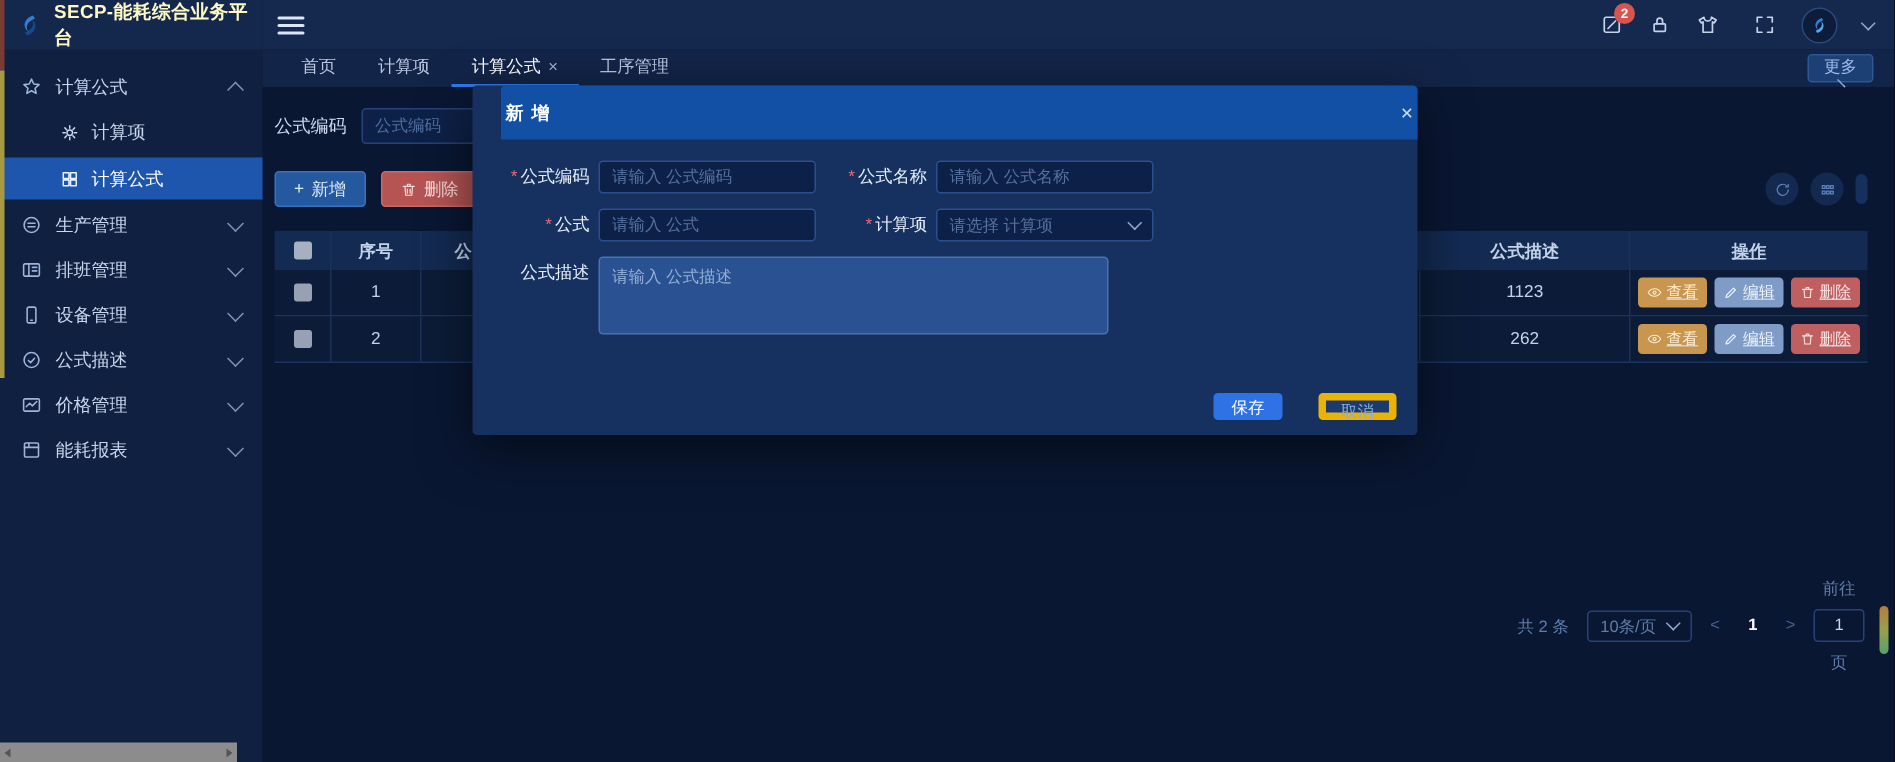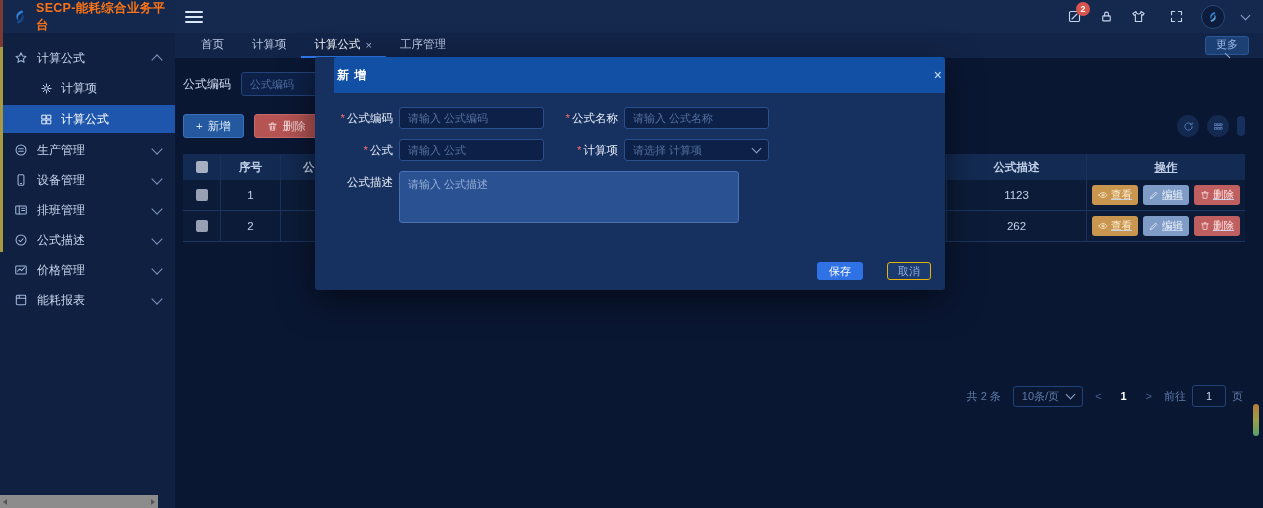--- a/index.html
+++ b/index.html
@@ -4,21 +4,21 @@
 <style>
   html,body{margin:0;padding:0;background:#05090f;}
   .app{position:relative;width:1263px;height:508px;background:#0a1733;overflow:hidden;
        font-family:"Liberation Sans","DejaVu Sans",sans-serif;color:#d7e1f2;font-size:12px;}
   svg{display:block;}
   .ic{stroke:currentColor;fill:none;stroke-width:1.8;stroke-linecap:round;stroke-linejoin:round;}
 
   
   .sidebar{position:absolute;left:0;top:0;width:175px;height:508px;background:#0f2040;}
   .brand{height:33px;display:flex;align-items:center;gap:8px;padding-left:12px;background:#14284e;}
-  .brand-title{font-size:12.5px;font-weight:bold;color:#f97316;letter-spacing:.3px;}
+  .brand-title{font-size:12.5px;font-weight:bold;color:#fef9c3;letter-spacing:.3px;}
   .nav{padding-top:10px;}
   .nav-item{height:30px;display:flex;align-items:center;gap:9px;padding:0 14px;color:#c9d6ee;cursor:pointer;}
   .nav-item .lbl{font-size:12px;}
   .nav-item .micon{width:14px;height:14px;color:#9fb4da;flex:0 0 auto;}
   .nav-sub{padding-left:40px;height:30px;display:flex;align-items:center;gap:8px;color:#c9d6ee;cursor:pointer;}
   .nav-sub.active{background:#1e56ad;color:#ffffff;height:28px;margin:2px 0;}
   .chev{margin-left:auto;width:7px;height:7px;border-right:1.5px solid #7e94bd;border-bottom:1.5px solid #7e94bd;transform:rotate(45deg);margin-top:-3px;}
   .chev.up{transform:rotate(-135deg);margin-top:4px;}
 
   
@@ -73,21 +73,21 @@
   .abtn svg{width:10px;height:10px;}
   .a-view{background:#c8964f;color:#ffeed2;}
   .a-edit{background:#7f9cc6;color:#eef4fc;}
   .a-del{background:#bf5f60;color:#ffe2e2;}
 
   
   .pagination{position:absolute;right:20px;top:385px;display:flex;align-items:center;gap:12px;color:#5f7dab;font-size:11px;}
   .psel{display:flex;align-items:center;gap:8px;border:1px solid #23427a;border-radius:3px;padding:2px 8px;cursor:pointer;}
   .parrow{color:#44618f;font-size:11px;cursor:pointer;}
   .pcur{min-width:20px;text-align:center;color:#ffffff;font-weight:bold;cursor:pointer;}
-  .pgoto{display:flex;align-items:center;gap:6px;}
+  .pgoto{display:flex;align-items:center;gap:6px;flex-direction:column;}
   .goto-input{width:28px;height:18px;background:transparent;border:1px solid #23427a;border-radius:3px;color:#c9d7ee;text-align:center;font-size:11px;outline:none;}
 
   
   .modal{position:absolute;left:315px;top:57px;width:630px;height:233px;background:#16305f;border-radius:3px;
          box-shadow:0 10px 35px rgba(0,0,0,.55);z-index:10;}
   .modal-header{height:36px;background:#1150a5;display:flex;align-items:center;padding:0 3px;border-radius:3px 3px 0 0;margin-left:19px;}
   .modal-title{font-size:12px;font-weight:bold;color:#ffffff;letter-spacing:1px;}
   .modal-close{margin-left:auto;color:#cfe0f5;font-size:14px;cursor:pointer;line-height:1;}
   .modal-body{position:relative;padding-top:14px;}
   .frow{display:flex;margin:0 0 10px 0;}
@@ -100,21 +100,21 @@
   .fcol2{margin-left:8px;}
   .fcol2 .flabel{width:66px;}
   .m-select{width:145px;height:22px;background:#0d2148;border:1px solid #2a4f8e;border-radius:3px;display:flex;align-items:center;
             justify-content:space-between;padding:0 8px;box-sizing:border-box;cursor:pointer;}
   .m-select .ph{color:#54709f;font-size:11px;}
   .m-textarea{width:340px;height:52px;background:#2a5191;border:1px solid #4872b4;border-radius:3px;color:#dce8fa;
               font-size:11px;padding:5px 8px;box-sizing:border-box;resize:none;outline:none;font-family:inherit;}
   .m-textarea::placeholder{color:#93aed6;}
   .modal-footer{position:absolute;right:14px;bottom:10px;display:flex;gap:24px;}
   .btn-save{height:18px;padding:0 12px;background:#2e72e5;border:none;border-radius:3px;color:#fff;font-size:11px;cursor:pointer;}
-  .btn-cancel{height:18px;padding:0 10px;background:#1b3a6e;border:1px solid #eab308;border-radius:3px;color:#8fadd9;font-size:11px;cursor:pointer;}
+  .btn-cancel{height:18px;padding:0 10px;background:#1b3a6e;border:5px solid #eab308;border-radius:3px;color:#8fadd9;font-size:11px;cursor:pointer;}
 
   
   .stripe-red{position:absolute;left:0;top:0;width:3px;height:47px;background:#7a3b34;z-index:20;}
   .stripe-yellow{position:absolute;left:0;top:47px;width:3px;height:205px;background:#a89a41;z-index:20;}
   .hscrollbar{position:absolute;left:0;bottom:0;width:158px;height:13px;background:#8c8c8c;display:flex;align-items:center;justify-content:space-between;padding:0 3px;box-sizing:border-box;z-index:20;cursor:pointer;}
   .hs-arrow{width:0;height:0;border-top:3px solid transparent;border-bottom:3px solid transparent;}
   .hs-left{border-right:4px solid #555;}
   .hs-right{border-left:4px solid #555;}
   .vscroll-pill{position:absolute;right:4px;top:404px;width:6px;height:32px;border-radius:3px;
                 background:linear-gradient(#b57b3e,#9aa04a,#58a06a);z-index:20;cursor:pointer;}
@@ -167,35 +167,35 @@
               <circle cx="12" cy="12" r="8.5"></circle>
               <path d="M8 10h8M8 14h8"></path>
             </svg>
         </span>
         <span class="lbl">生产管理</span>
         <span class="chev"></span>
       </div>
       <div class="nav-item">
         <span class="micon">
           <svg viewBox="0 0 24 24" class="ic" width="14" height="14">
+              <rect x="3" y="5" width="18" height="14" rx="1.5"></rect>
+              <path d="M9 5v14M13 9h5M13 13h5"></path>
+            </svg>
+        </span>
+        <span class="lbl">排班管理</span>
+        <span class="chev"></span>
+      </div>
+      <div class="nav-item">
+        <span class="micon">
+          <svg viewBox="0 0 24 24" class="ic" width="14" height="14">
               <rect x="7" y="3" width="10" height="18" rx="2"></rect>
               <path d="M11 18h2"></path>
             </svg>
         </span>
         <span class="lbl">设备管理</span>
-        <span class="chev"></span>
-      </div>
-      <div class="nav-item">
-        <span class="micon">
-          <svg viewBox="0 0 24 24" class="ic" width="14" height="14">
-              <rect x="3" y="5" width="18" height="14" rx="1.5"></rect>
-              <path d="M9 5v14M13 9h5M13 13h5"></path>
-            </svg>
-        </span>
-        <span class="lbl">排班管理</span>
         <span class="chev"></span>
       </div>
       <div class="nav-item">
         <span class="micon">
           <svg viewBox="0 0 24 24" class="ic" width="14" height="14">
               <circle cx="12" cy="12" r="8.5"></circle>
               <path d="M8.5 12.5l2.5 2.5 4.5-5"></path>
             </svg>
         </span>
         <span class="lbl">公式描述</span>

